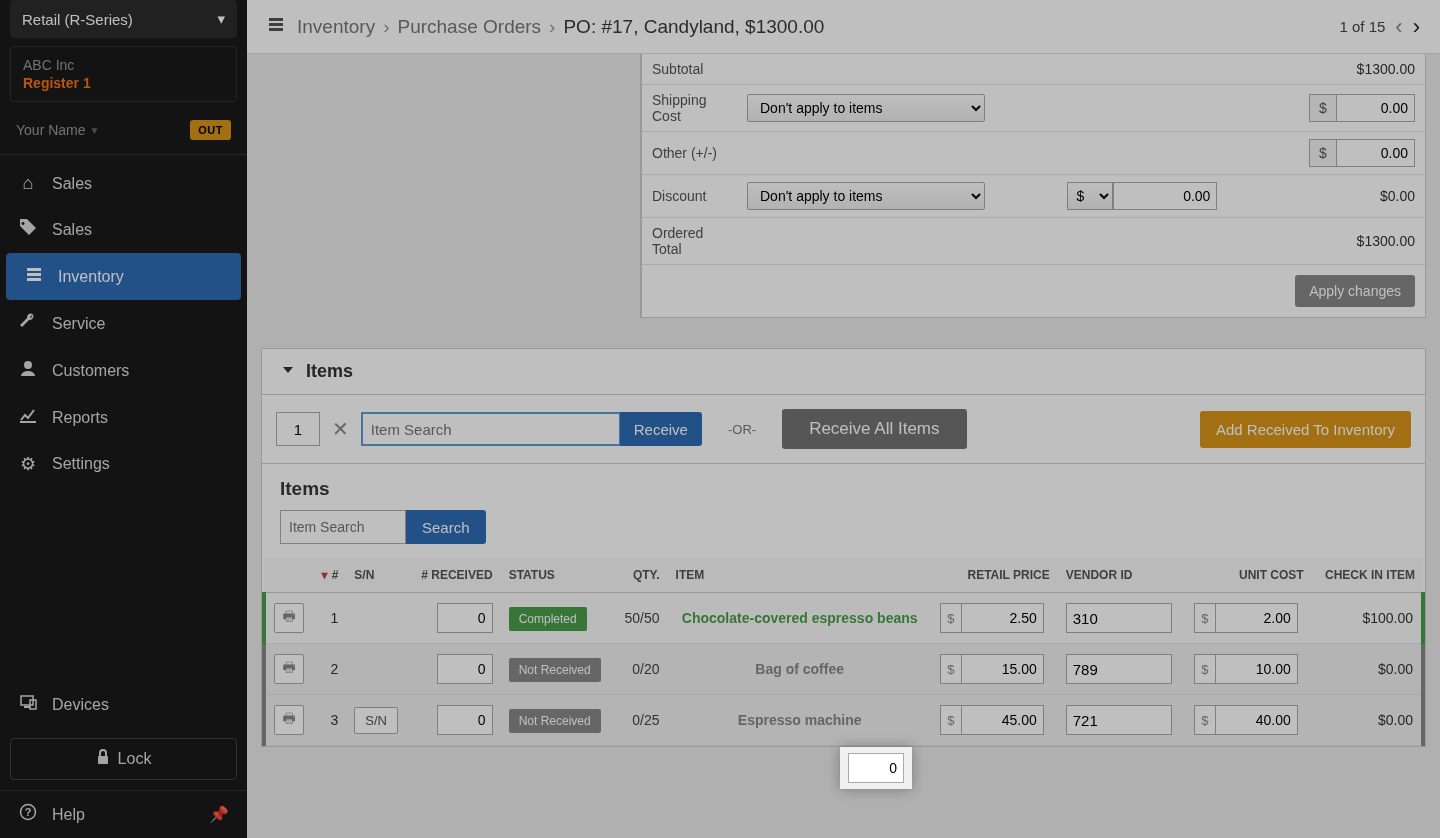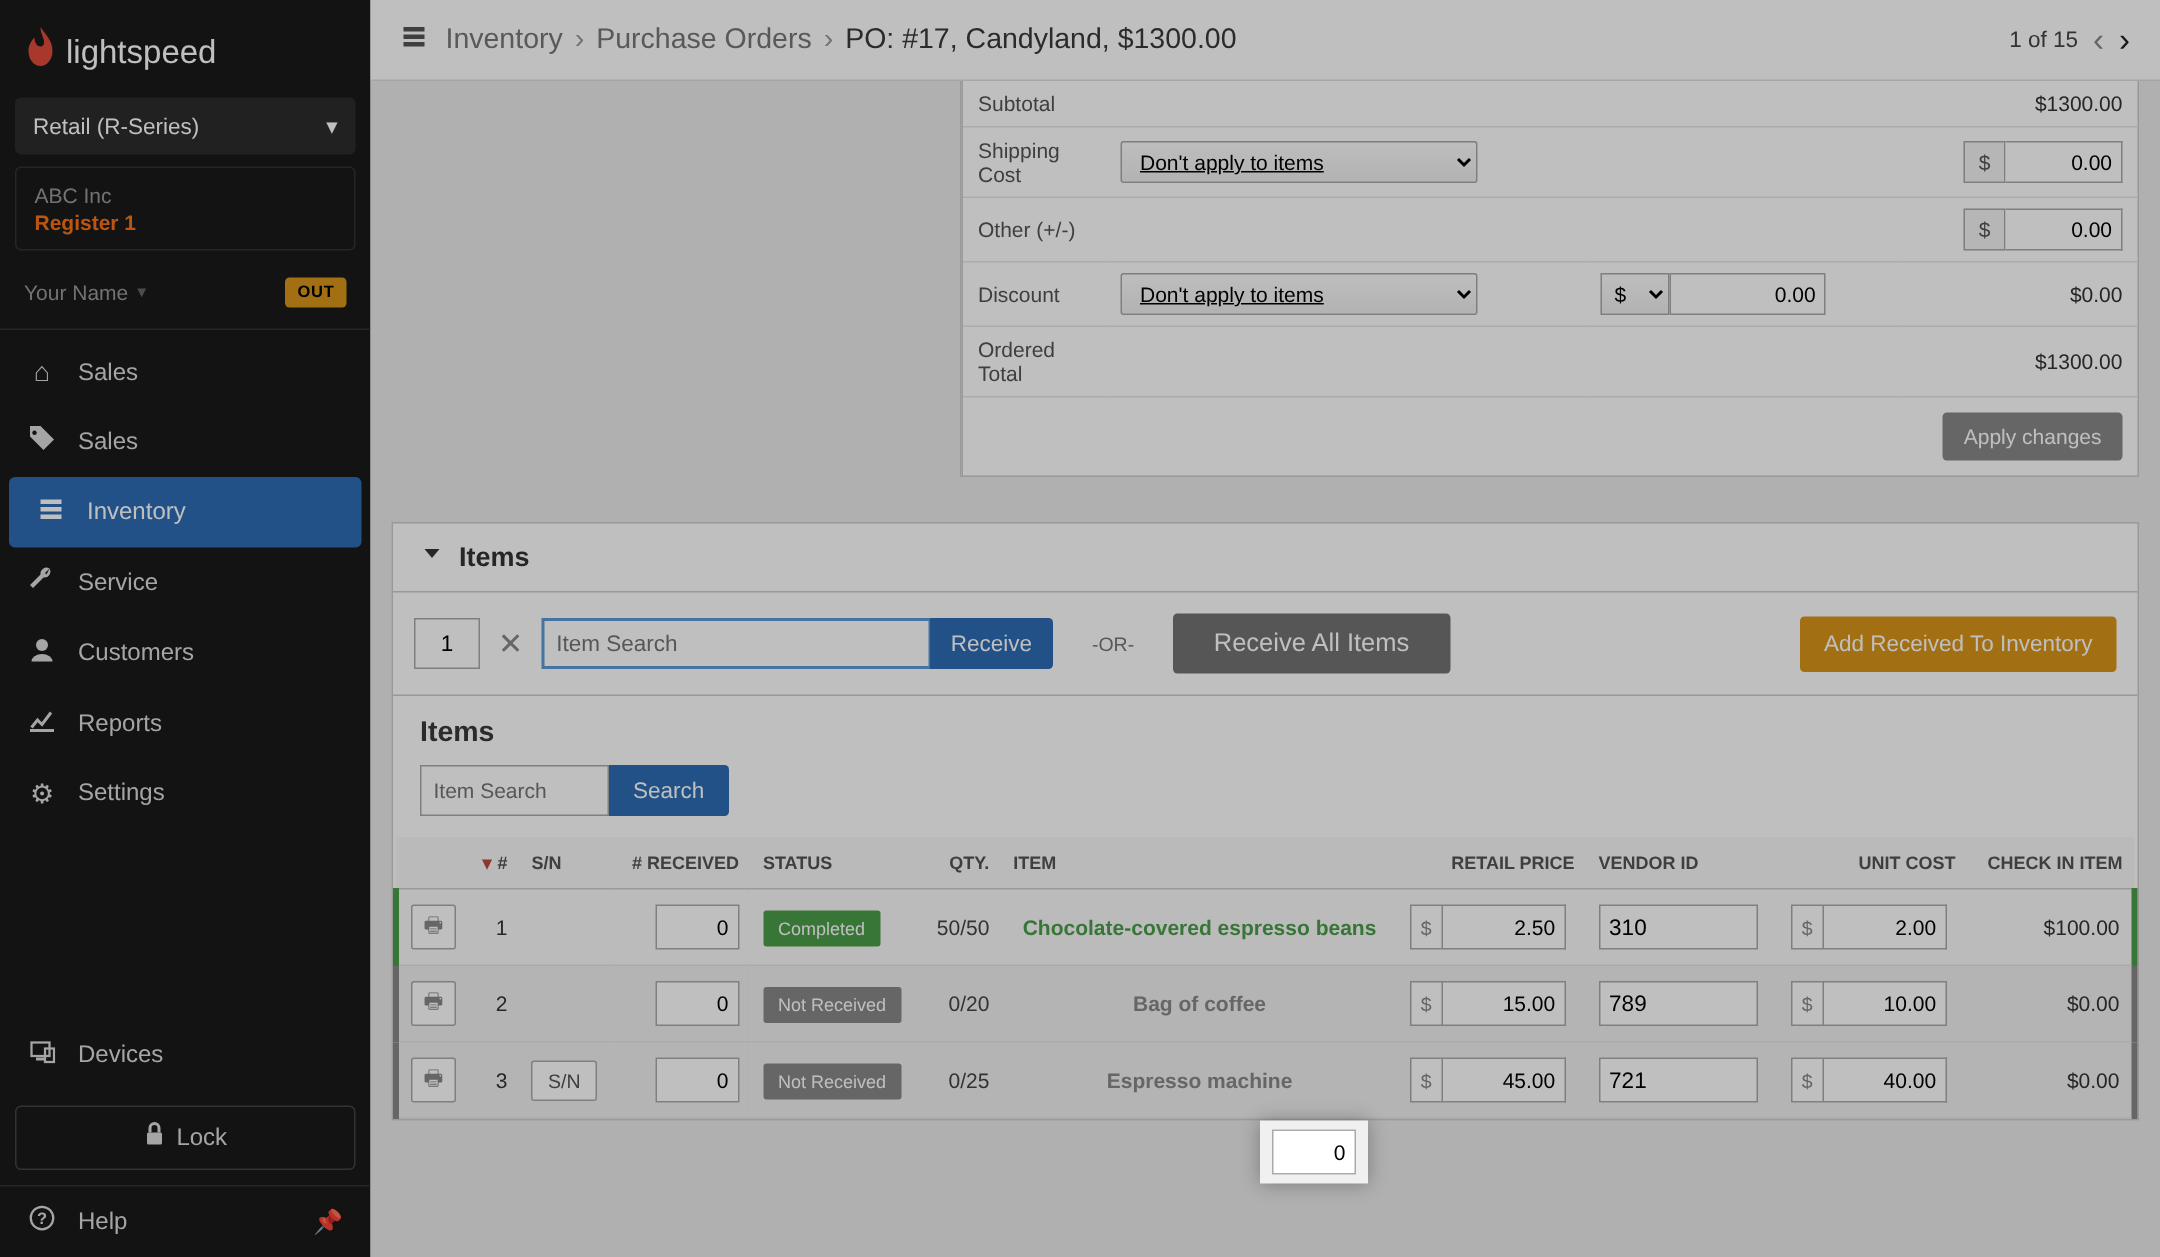--- a/index.html
+++ b/index.html
@@ -42,21 +42,21 @@
     .content { padding: 0 14px 14px; overflow-y: auto; flex: 1; }
     
     
     .totals-section { display: flex; justify-content: flex-end; }
     .left-spacer { width: 380px; border-right: 1px solid #ccc; }
     .totals-wrap { flex: 1; border: 1px solid #ccc; border-top: none; background: #fff; padding: 0; }
     .totals-table { width: 100%; border-collapse: collapse; }
     .totals-table tr { border-bottom: 1px solid #e5e5e5; }
     .totals-table td { padding: 7px 10px; font-size: 14px; vertical-align: middle; }
     .totals-label { width: 95px; color: #555; }
-    .totals-select { width: 238px; height: 28px; border: 1px solid #aaa; background: linear-gradient(#fdfdfd,#eee); padding: 0 8px; font-size: 14px; border-radius: 2px; text-decoration: underline; }
+    .totals-select { width: 238px; height: 28px; border: 1px solid #aaa; background: linear-gradient(#fdfdfd,#eee); padding: 0 8px; font-size: 14px; border-radius: 2px; }
     .totals-value { text-align: right; color: #333; font-size: 15px; }
     .input-cell { display: flex; align-items: center; gap: 0; }
     .currency-box { border: 1px solid #aaa; background: #f3f3f3; width: 28px; height: 28px; display: flex; align-items: center; justify-content: center; color: #555; }
     .num-input { border: 1px solid #aaa; border-left: none; height: 28px; width: 78px; text-align: right; padding: 0 6px; font-size: 14px; }
     .small-select { width: 46px; height: 28px; border: 1px solid #aaa; background: linear-gradient(#fdfdfd,#eee); padding: 0 4px; font-size: 14px; }
     .discount-input { border: 1px solid #aaa; height: 28px; width: 104px; text-align: right; padding: 0 6px; font-size: 14px; }
     .apply-row { text-align: right; padding: 10px; text-decoration: underline; }
     .apply-btn { background: #888; color: #fff; border: none; padding: 8px 14px; border-radius: 3px; font-size: 14px; cursor: pointer; }
     
     
@@ -112,28 +112,20 @@
     .sort-caret { color: #b84a3b; margin-right: 2px; }
     
     
     .dim-overlay { position: absolute; top: 0; left: 0; width: 1440px; height: 838px; background: rgba(0,0,0,0.25); pointer-events: none; }
     .highlight-cutout { position: absolute; background: #f0f0f0; box-shadow: 0 0 12px rgba(0,0,0,0.3); display: flex; align-items: center; justify-content: center; padding: 6px; }
   </style>
 </head>
 <body>
 
 <div class="sidebar">
-  <div class="logo-area">
-    <span class="logo-flame">
-      <svg width="22" height="26" viewBox="0 0 22 26">
-          <path fill="#e04a3b" d="M11 0 C15 6 19 9 19 16 C19 22 15 26 11 26 C7 26 3 22 3 16 C3 12 5 9 7 7 C7 11 9 13 11 13 C13 13 14 11 13 8 C12 5 11 3 11 0 Z"></path>
-        </svg>
-    </span>
-    <span class="logo-text">lightspeed</span>
-  </div>
   <div class="product-selector">
     <span>Retail (R-Series)</span>
     <span>▾</span>
   </div>
   <div class="company-box">
     <div class="company-name">ABC Inc</div>
     <div class="register-name">Register 1</div>
   </div>
   <div class="user-row">
     <span class="user-name">

